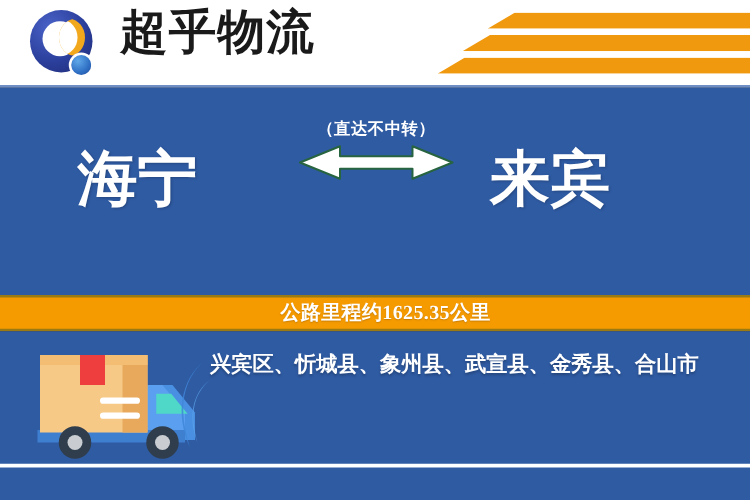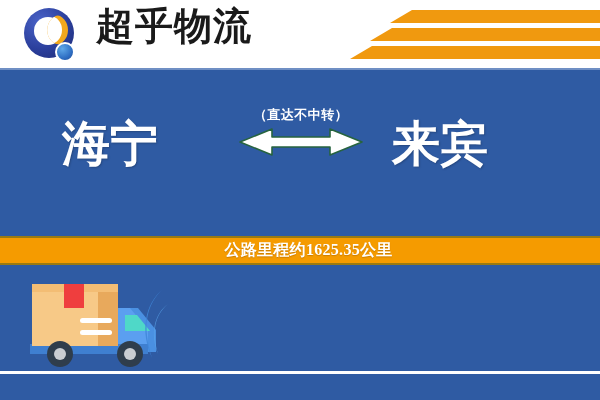--- a/index.html
+++ b/index.html
@@ -131,21 +131,21 @@
     line-height: 56px;
     color: #ffffff;
     white-space: nowrap;
     text-shadow: 1px 1px 2px rgba(0,0,0,0.22);
   }
   .city.origin { left: 62px; }
   .city.dest   { left: 392px; }
 
   .arrow-block {
     position: absolute;
-    left: 238px; top: 36px;
+    left: 238px; top: 24px;
     width: 126px; height: 86px;
     text-align: center;
   }
   .arrow-note {
     font-family: "Liberation Serif", serif;
     font-weight: bold;
     font-size: 13px;
     line-height: 17px;
     color: #ffffff;
     white-space: nowrap;
@@ -291,16 +291,17 @@
     <circle cx="38" cy="76" r="6" fill="#c9cdd2"></circle>
     <circle cx="108" cy="76" r="13" fill="#2f3d4c"></circle>
     <circle cx="108" cy="76" r="6" fill="#c9cdd2"></circle>
   </svg>
 
   <svg class="swoosh" viewBox="0 0 30 74">
     <path d="M26 2 C8 18 4 40 14 72 C2 46 6 18 26 2 Z" fill="#3f86d8" opacity="0.85"></path>
     <path d="M30 18 C16 30 14 46 20 68 C12 48 16 28 30 18 Z" fill="#5aa3ea" opacity="0.75"></path>
   </svg>
 
+  <div class="districts">兴宾区、忻城县、象州县、武宣县、金秀县、合山市</div>
 
   <div class="bottom-rule"></div>
 
 </div>
 
 </body></html>

